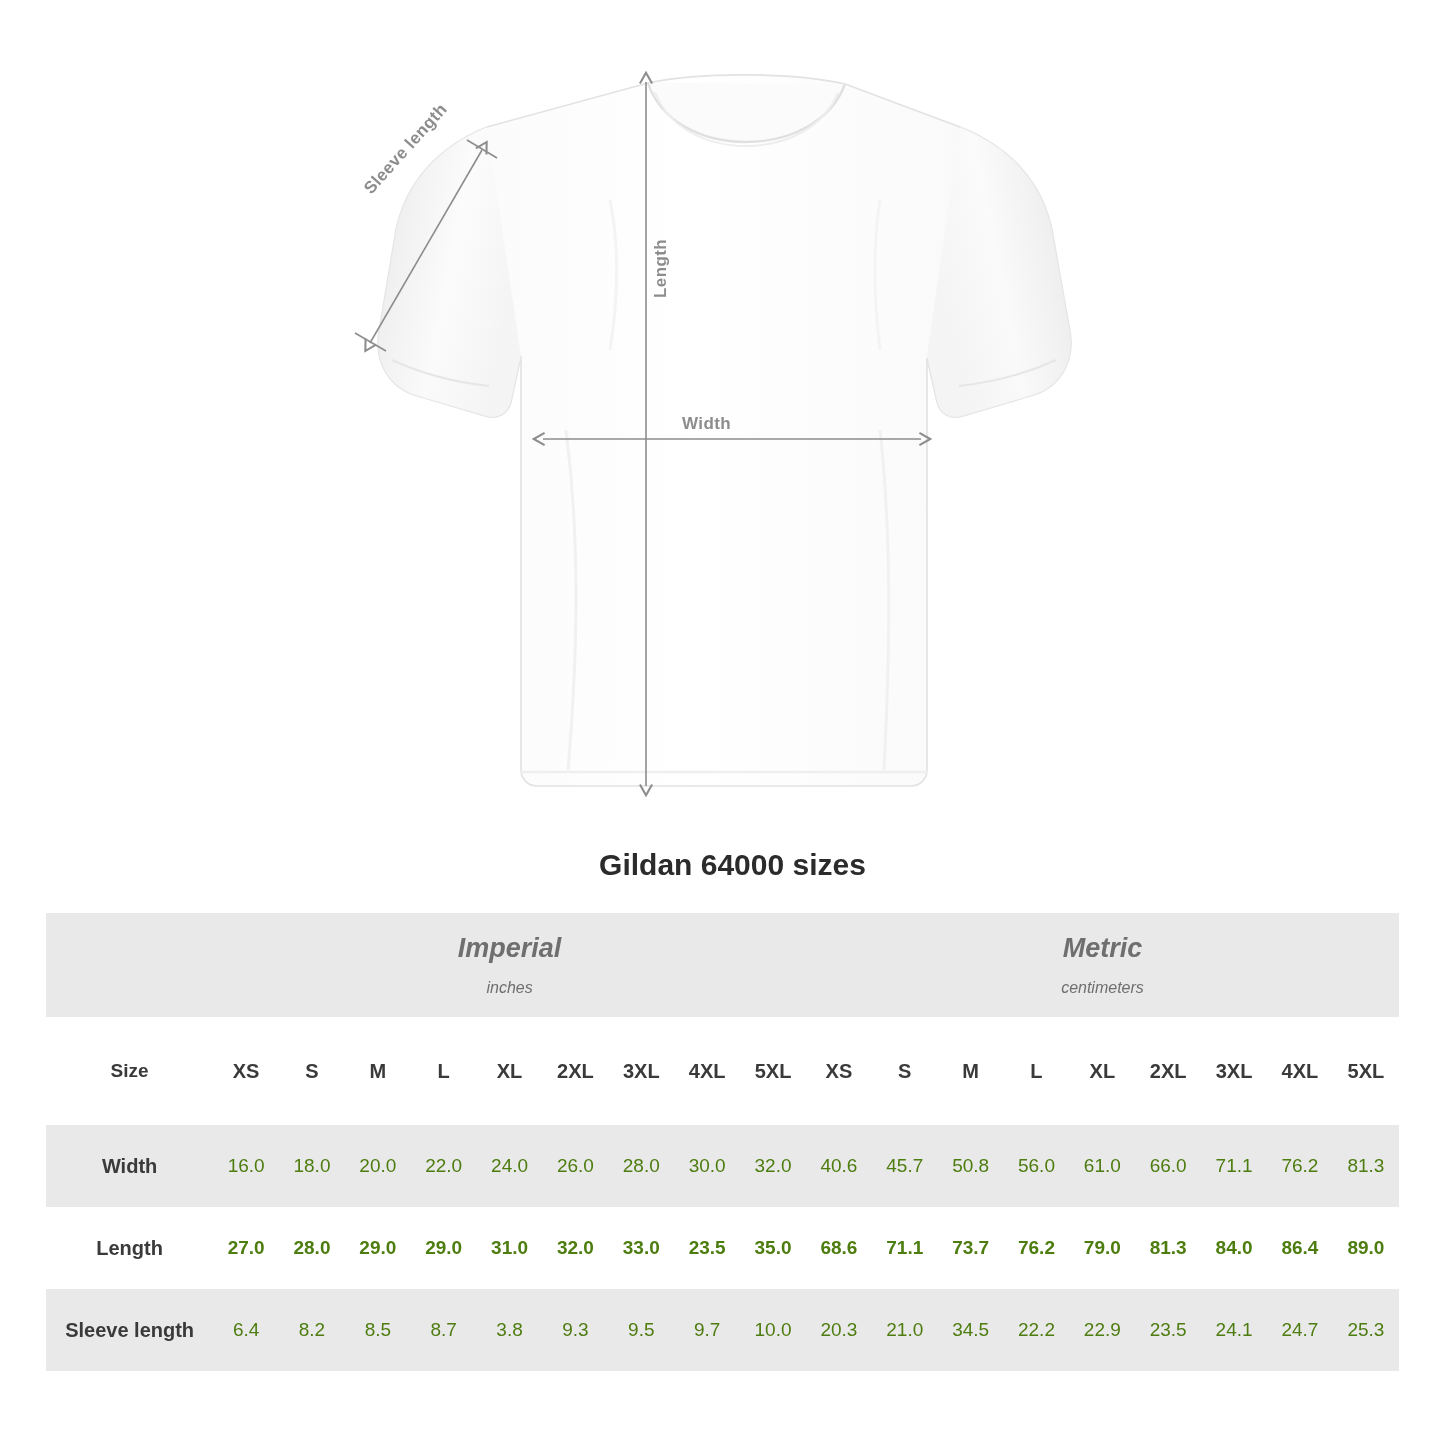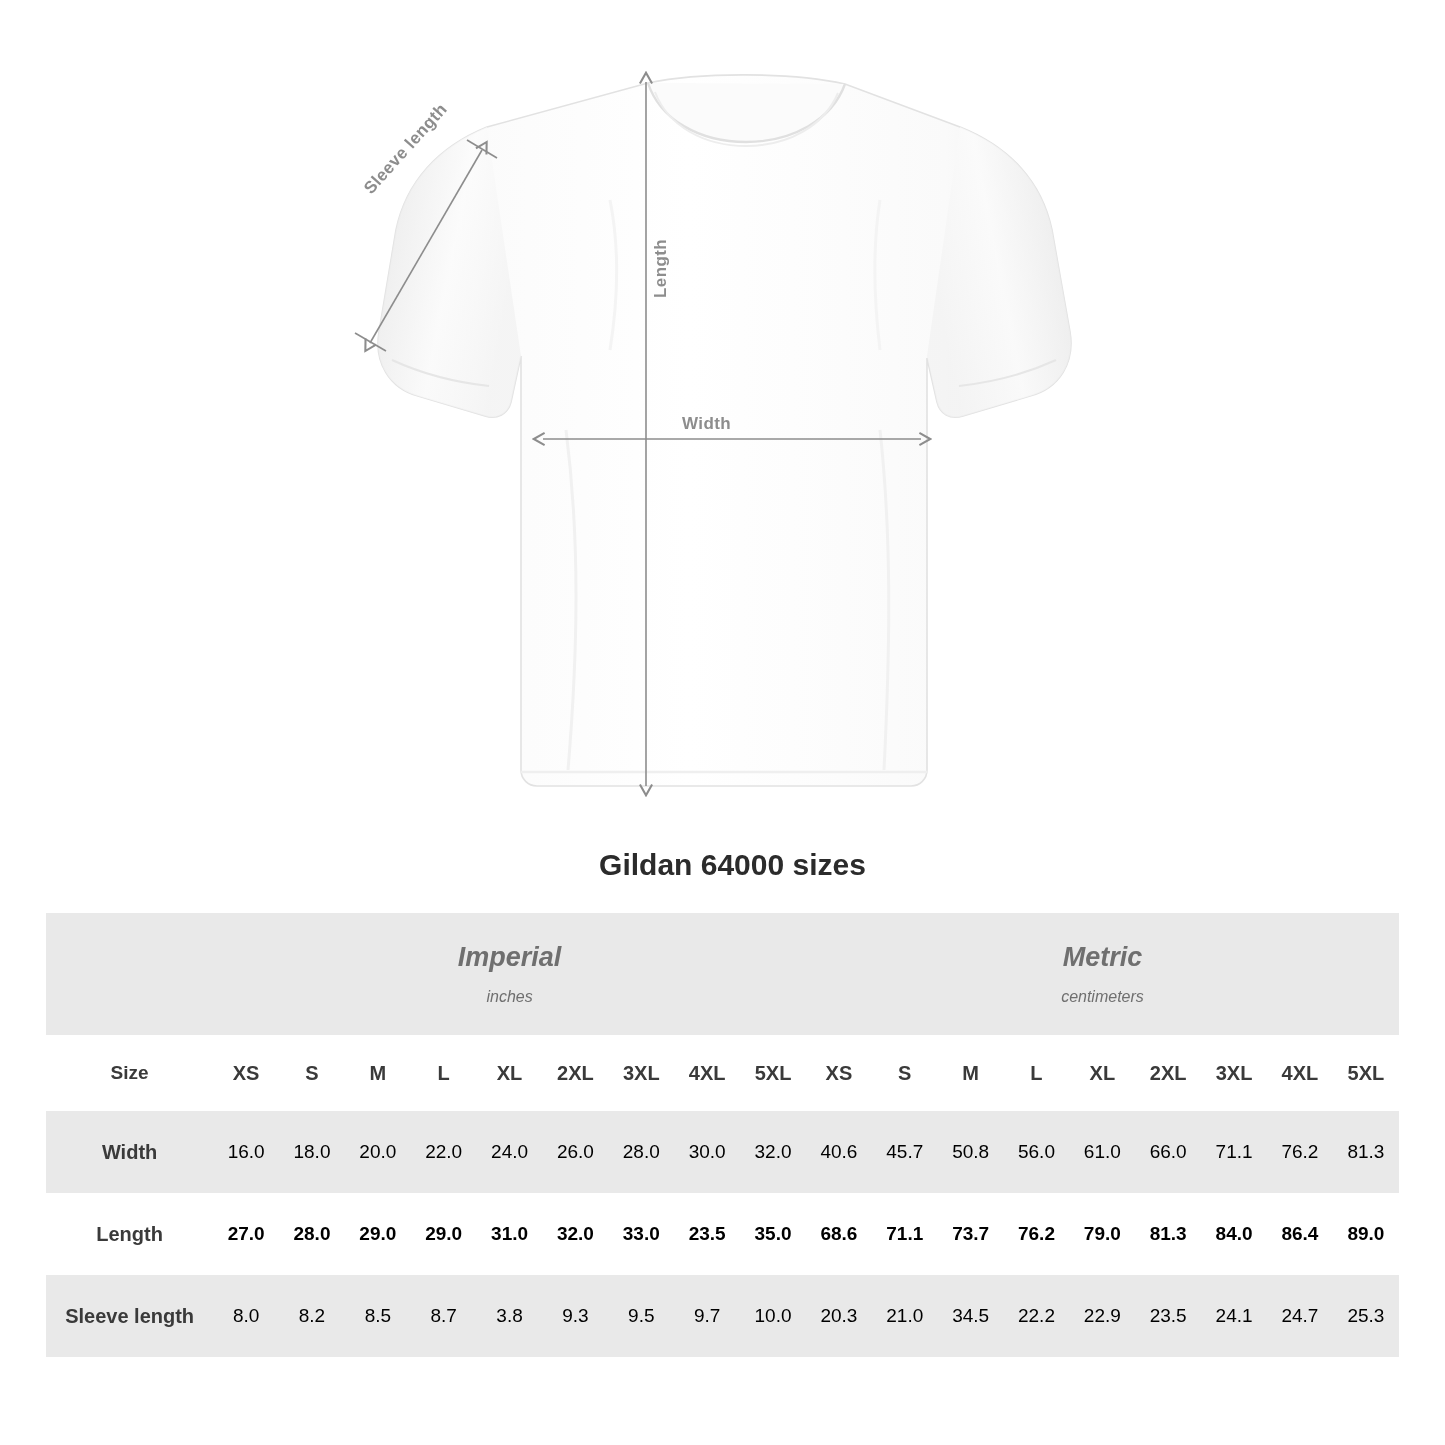--- a/index.html
+++ b/index.html
@@ -85,58 +85,58 @@
     width: 1353px;
     table-layout: fixed;
   }
   table.size-table td, table.size-table th {
     text-align: center;
     vertical-align: middle;
     border: 0;
     padding: 0;
   }
   .sys-head {
-    height: 122px;
+    height: 104px;
     background: #e9e9e9;
   }
   .sys-head .sys-name {
     font-size: 27px;
     font-weight: bold;
     font-style: italic;
     color: #6f6f6f;
     line-height: 1.15;
   }
   .sys-head .sys-unit {
     font-size: 16px;
     font-style: italic;
     color: #6f6f6f;
     padding-top: 6px;
     margin-top: 8px;
   }
   .row-head td {
-    height: 76px;
+    height: 108px;
     background: #ffffff;
     font-size: 20px;
     font-weight: bold;
     color: #3a3a3a;
   }
   .row-head td.corner {
     font-size: 19px;
   }
   tr.band-gray td {
     background: #e9e9e9;
   }
   tr.band-white td {
     background: #ffffff;
     font-weight: bold;
   }
   .data-row td {
     height: 82px;
     font-size: 19px;
-    color: #000000;
+    color: #4d7c0f;
   }
   .data-row td.rowlabel {
     font-weight: bold;
     font-size: 20px;
     color: #3a3a3a;
   }
   .col-label { width: 167px; }
   .col-cell  { width: 65.8px; }
 </style>
 </head>
@@ -329,21 +329,21 @@
         <td>76.2</td>
         <td>79.0</td>
         <td>81.3</td>
         <td>84.0</td>
         <td>86.4</td>
         <td>89.0</td>
       </tr>
 
       <tr class="data-row band-gray">
         <td class="rowlabel">Sleeve length</td>
-        <td>8.0</td>
+        <td>6.4</td>
         <td>8.2</td>
         <td>8.5</td>
         <td>8.7</td>
         <td>3.8</td>
         <td>9.3</td>
         <td>9.5</td>
         <td>9.7</td>
         <td>10.0</td>
         <td>20.3</td>
         <td>21.0</td>

